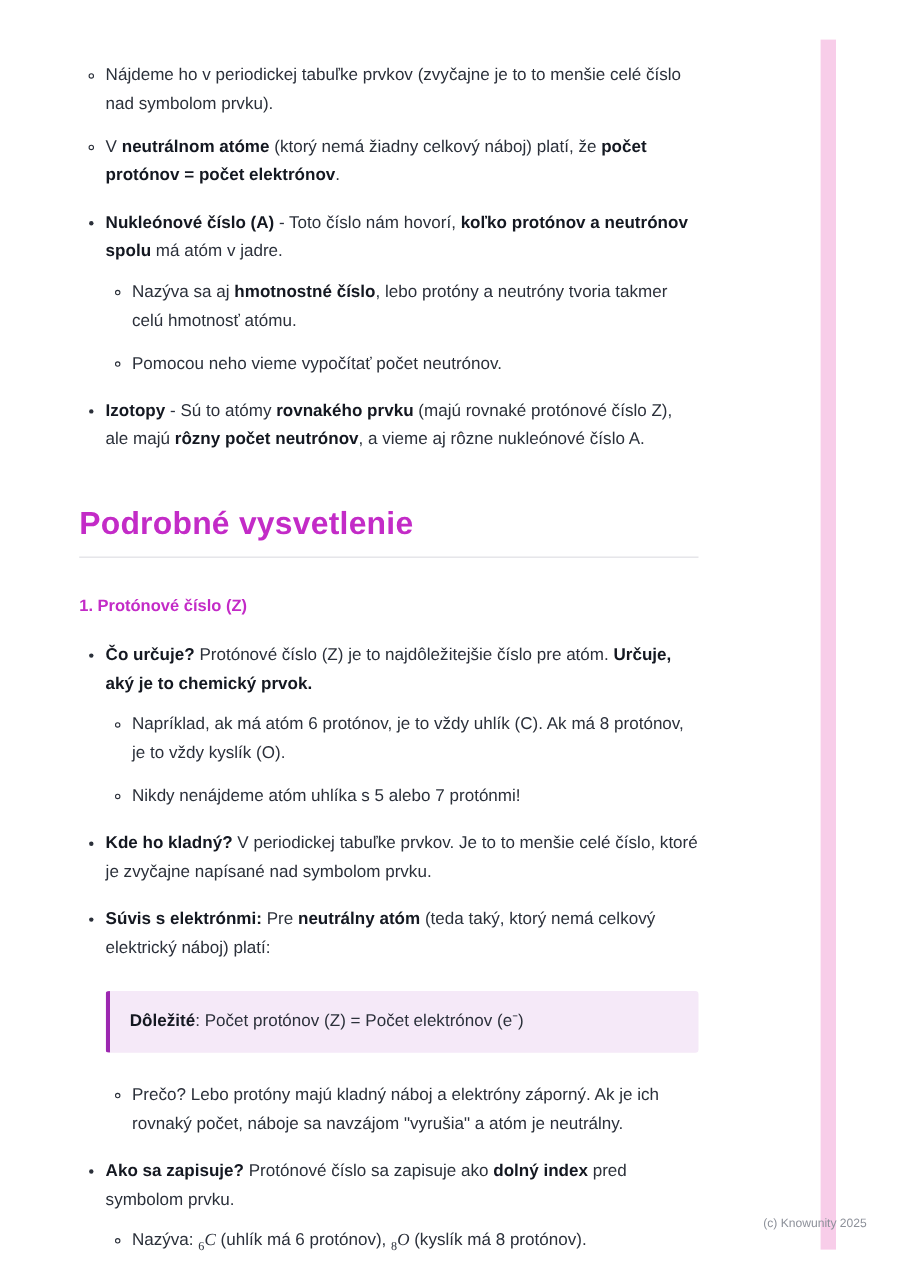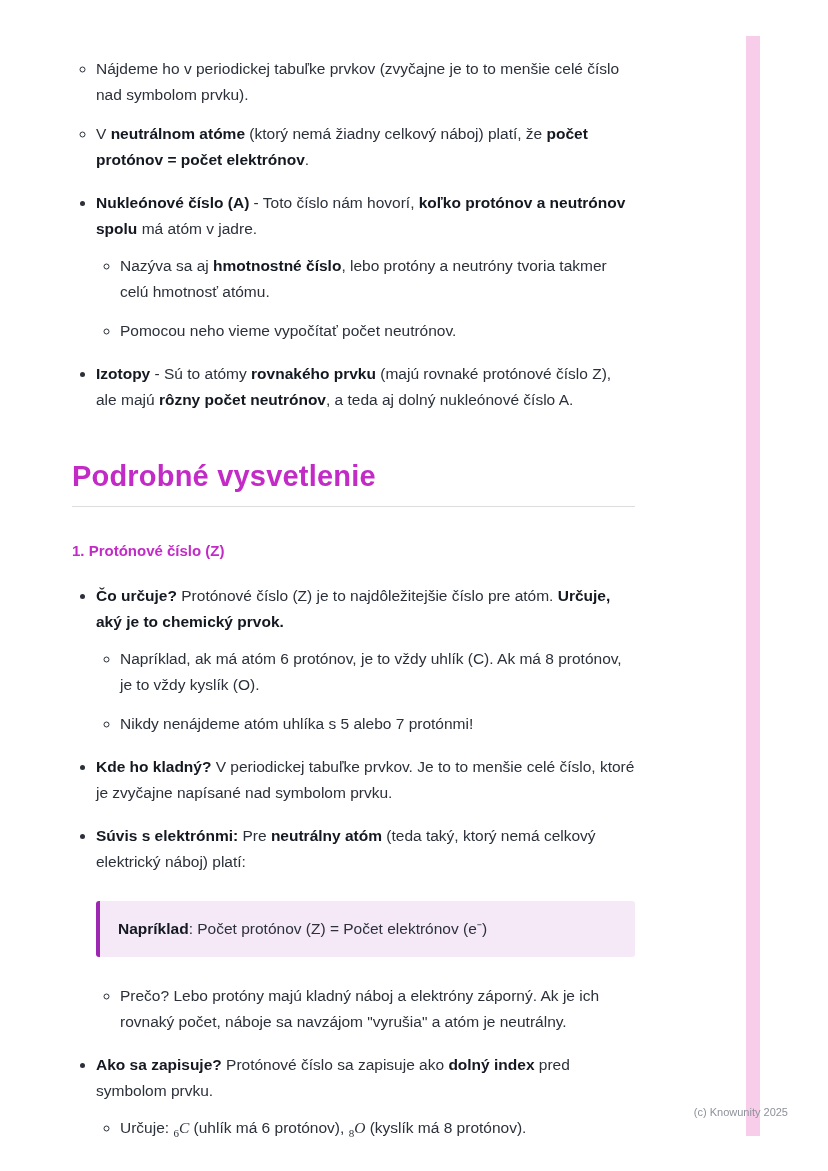--- a/index.html
+++ b/index.html
@@ -105,21 +105,21 @@
       <ul class="sublist">
         <li>
           <span>Nazýva sa aj </span><strong>hmotnostné číslo</strong><span>, lebo protóny a neutróny tvoria takmer celú hmotnosť atómu.</span>
         </li>
         <li>
           <span>Pomocou neho vieme vypočítať počet neutrónov.</span>
         </li>
       </ul>
     </li>
     <li>
-      <strong>Izotopy</strong><span> - Sú to atómy </span><strong>rovnakého prvku</strong><span> (majú rovnaké protónové číslo Z), ale majú </span><strong>rôzny počet neutrónov</strong><span>, a teda aj dolný nukleónové číslo A.</span>
+      <strong>Izotopy</strong><span> - Sú to atómy </span><strong>rovnakého prvku</strong><span> (majú rovnaké protónové číslo Z), ale majú </span><strong>rôzny počet neutrónov</strong><span>, a vieme aj rôzne nukleónové číslo A.</span>
     </li>
   </ul>
 
   <h1>Podrobné vysvetlenie</h1>
   <hr class="h1-rule">
 
 
   <h2>1. Protónové číslo (Z)</h2>
 
   <ul class="list">
@@ -134,34 +134,34 @@
         </li>
       </ul>
     </li>
     <li>
       <strong>Kde ho kladný?</strong><span> V periodickej tabuľke prvkov. Je to to menšie celé číslo, ktoré je zvyčajne napísané nad symbolom prvku.</span>
     </li>
     <li>
       <strong>Súvis s elektrónmi:</strong><span> Pre </span><strong>neutrálny atóm</strong><span> (teda taký, ktorý nemá celkový elektrický náboj) platí:</span>
 
       <div class="callout">
-        <strong>Napríklad</strong><span>: Počet protónov (Z) = Počet elektrónov (e⁻)</span>
+        <strong>Dôležité</strong><span>: Počet protónov (Z) = Počet elektrónov (e⁻)</span>
       </div>
 
       <ul class="sublist">
         <li>
           <span>Prečo? Lebo protóny majú kladný náboj a elektróny záporný. Ak je ich rovnaký počet, náboje sa navzájom "vyrušia" a atóm je neutrálny.</span>
         </li>
       </ul>
     </li>
     <li>
       <strong>Ako sa zapisuje?</strong><span> Protónové číslo sa zapisuje ako </span><strong>dolný index</strong><span> pred symbolom prvku.</span>
       <ul class="sublist">
         <li>
-          <span>Určuje: </span><sub class="math-sub">6</sub><span class="math-sym">C</span><span> (uhlík má 6 protónov), </span><sub class="math-sub">8</sub><span class="math-sym">O</span><span> (kyslík má 8 protónov).</span>
+          <span>Nazýva: </span><sub class="math-sub">6</sub><span class="math-sym">C</span><span> (uhlík má 6 protónov), </span><sub class="math-sub">8</sub><span class="math-sym">O</span><span> (kyslík má 8 protónov).</span>
         </li>
       </ul>
     </li>
   </ul>
 
 </div>
 
 <div class="side-stripe"></div>
 
 <div class="footer-credit">(c) Knowunity 2025</div>

